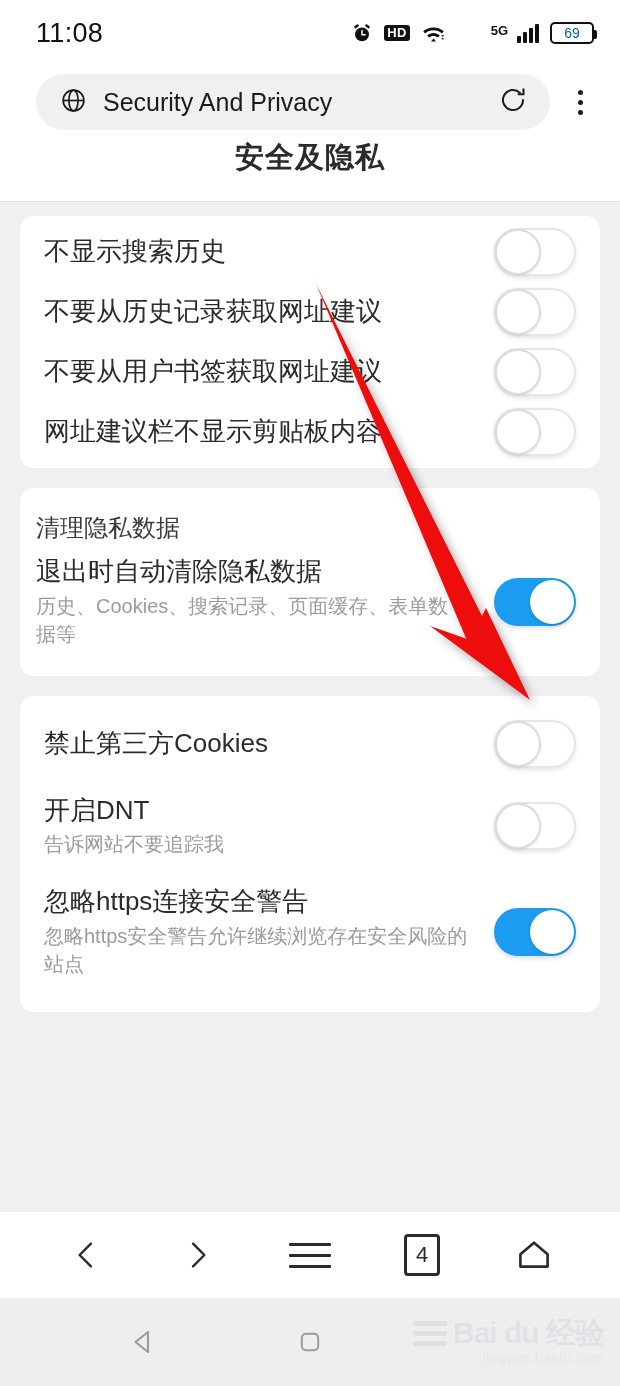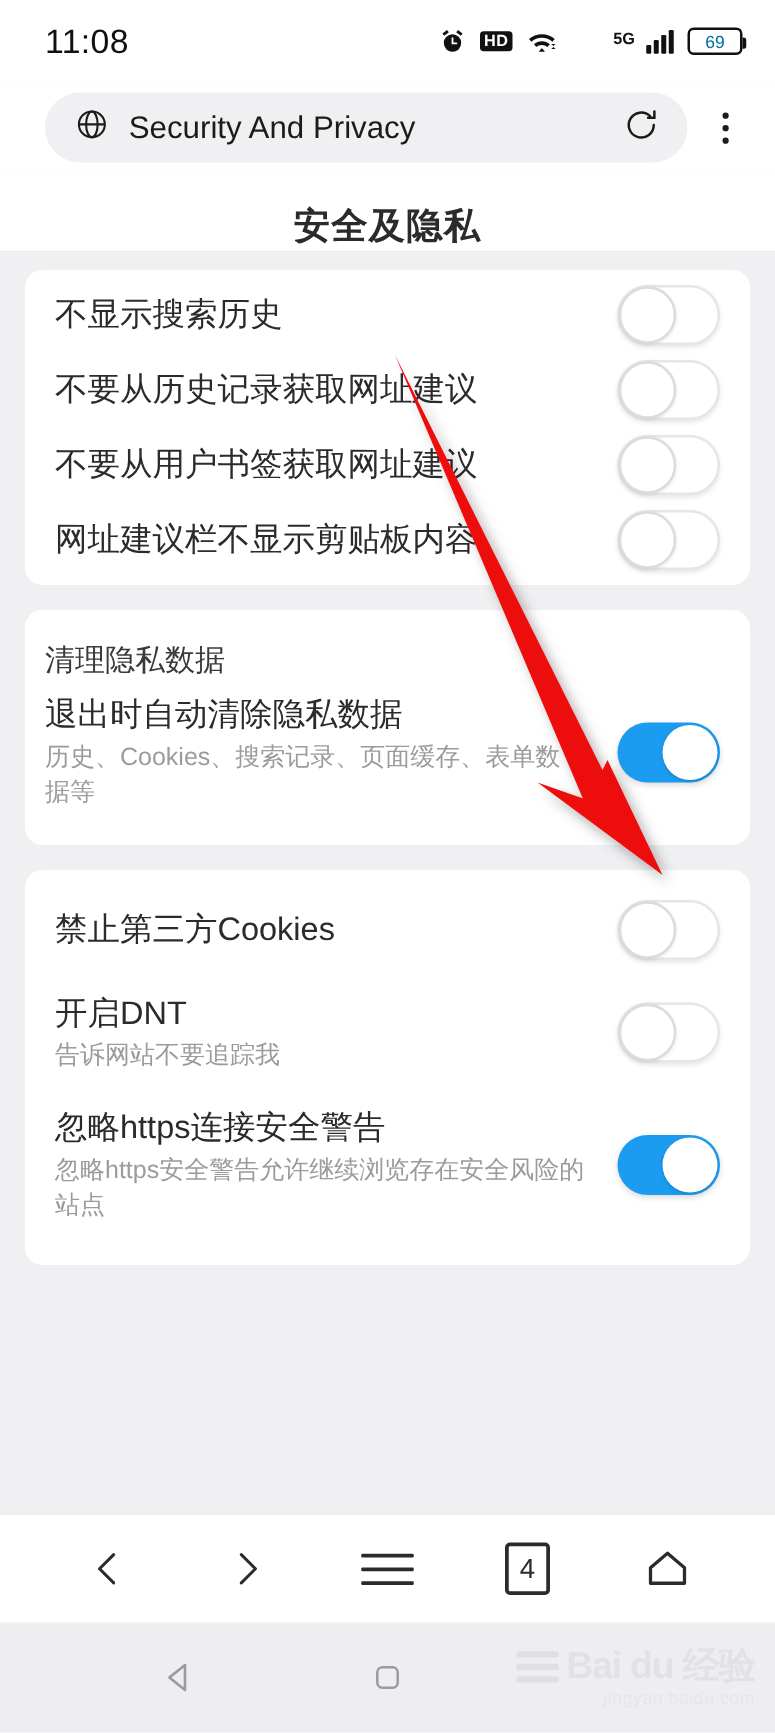--- a/index.html
+++ b/index.html
@@ -57,21 +57,21 @@
   }
   .url-text{ flex:1; font-size:25px; color:#1b1b1b; white-space:nowrap; overflow:hidden; }
   .menu-dots{
     width:48px; height:56px; display:flex; flex-direction:column;
     align-items:center; justify-content:center; gap:5px;
   }
   .menu-dots i{ width:5px;height:5px;border-radius:50%;background:#1b1b1b;display:block; }
 
   
   .page-title-bar{
-    background:#fff; flex:0 0 64px; display:flex; align-items:flex-end;
+    background:#fff; flex:0 0 64px; display:flex; align-items:flex-start;
     justify-content:center; border-bottom:1px solid #e3e3e6;
   }
   .page-title{ font-size:29px; font-weight:bold; color:#2b2b2b; letter-spacing:1px; }
 
   
   .content{
     flex:1; background:#f0f0f2; padding:14px 20px 0 20px;
     display:flex; flex-direction:column; gap:20px; overflow:hidden;
   }
   .card{ background:#fff; border-radius:14px; padding:0 24px; }

